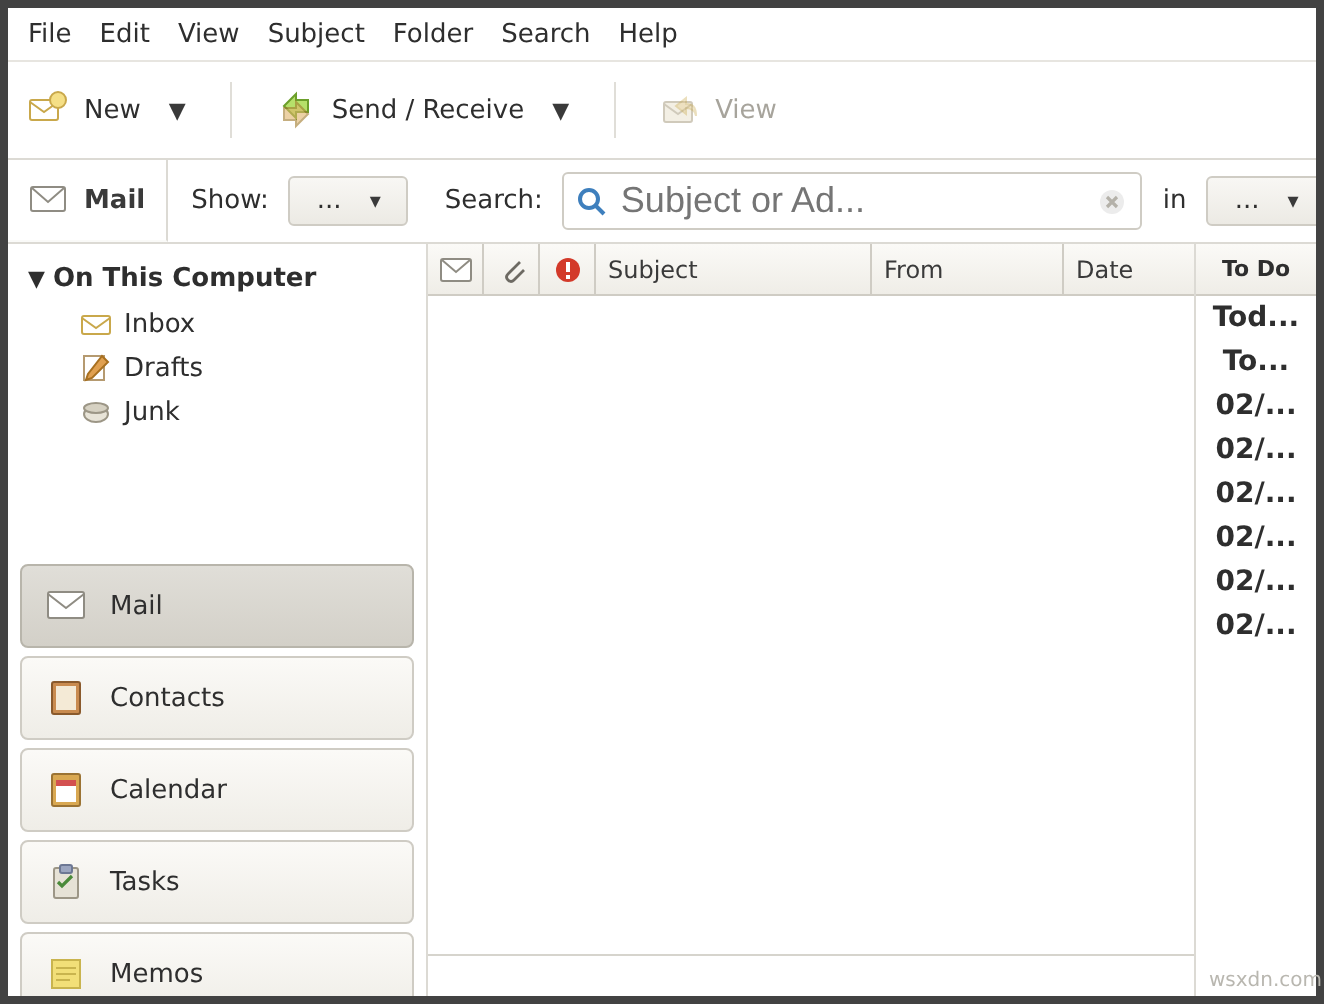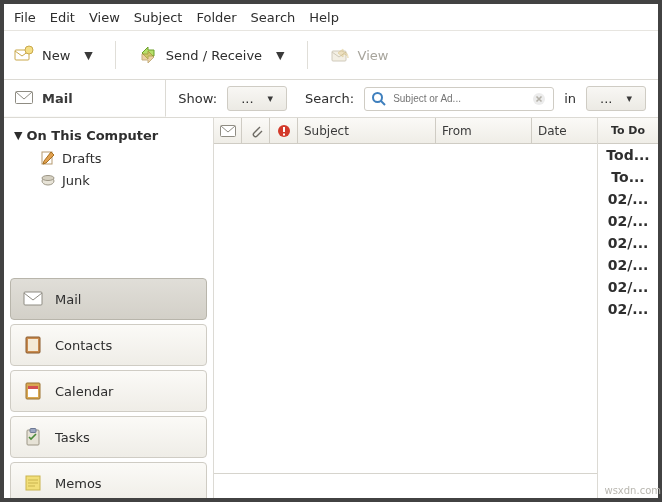--- a/index.html
+++ b/index.html
@@ -73,21 +73,21 @@
     padding:4px 10px; border:1px solid #cfccc4; border-radius:3px;
     background: linear-gradient(#f8f7f4,#eceae4);
     min-width:60px; justify-content:center;
   }
   .searchwrap {
     flex:1; display:flex; align-items:center; gap:6px;
     border:1px solid #cfccc4; border-radius:3px;
     padding:3px 6px; background:#fff;
   }
   .searchwrap input {
-    border:none; outline:none; font-size:10px; flex:1;
+    border:none; outline:none; font-size:18px; flex:1;
     color:#a16207;
   }
   .main { display:flex; height: calc(100% - 102px); }
   .sidebar {
     width:210px; border-right:1px solid #dcdad4;
     background:#fff;
     display:flex; flex-direction:column;
   }
   .tree { padding:6px 4px; flex: none; }
   .tree-root { display:flex; align-items:center; gap:4px; font-weight:bold; padding:4px 6px; }
@@ -234,20 +234,29 @@
   </div>
 </div>
 
 <div class="main">
 
   <div class="sidebar">
     <div class="tree">
       <div class="tree-root">
         <span style="font-size:11px">▼</span>
         <span>On This Computer</span>
+      </div>
+      <div class="tree-item">
+        <span class="tree-icon">
+          <svg width="16" height="14" viewBox="0 0 16 14">
+              <rect x="1" y="3" width="14" height="9" rx="1" fill="#fff" stroke="#c9a84b"></rect>
+              <path d="M1 4 L8 9 L15 4" stroke="#c9a84b" fill="none"></path>
+            </svg>
+        </span>
+        <span>Inbox</span>
       </div>
       <div class="tree-item">
         <span class="tree-icon">
           <svg width="16" height="16" viewBox="0 0 16 16">
               <rect x="2" y="2" width="10" height="12" fill="#fff" stroke="#b59a70"></rect>
               <path d="M11 2 L14 5 L6 13 L3 14 L4 11 Z" fill="#e0a050" stroke="#a87020"></path>
             </svg>
         </span>
         <span>Drafts</span>
       </div>

